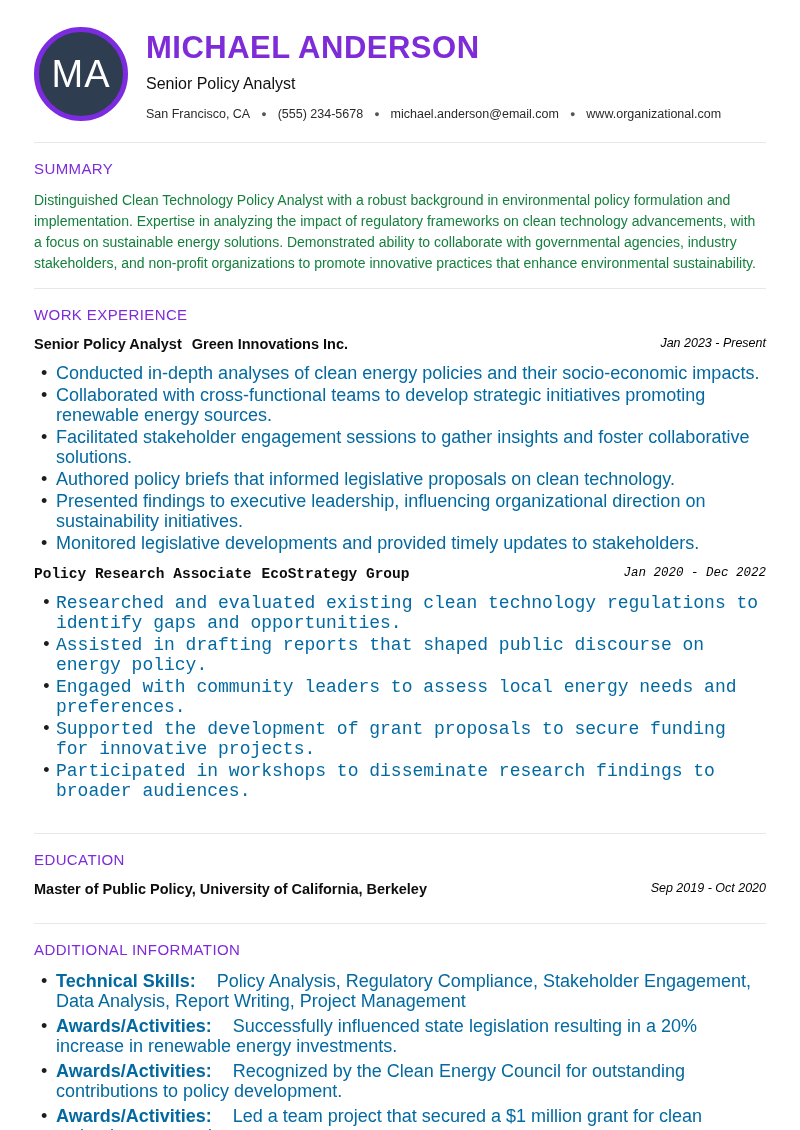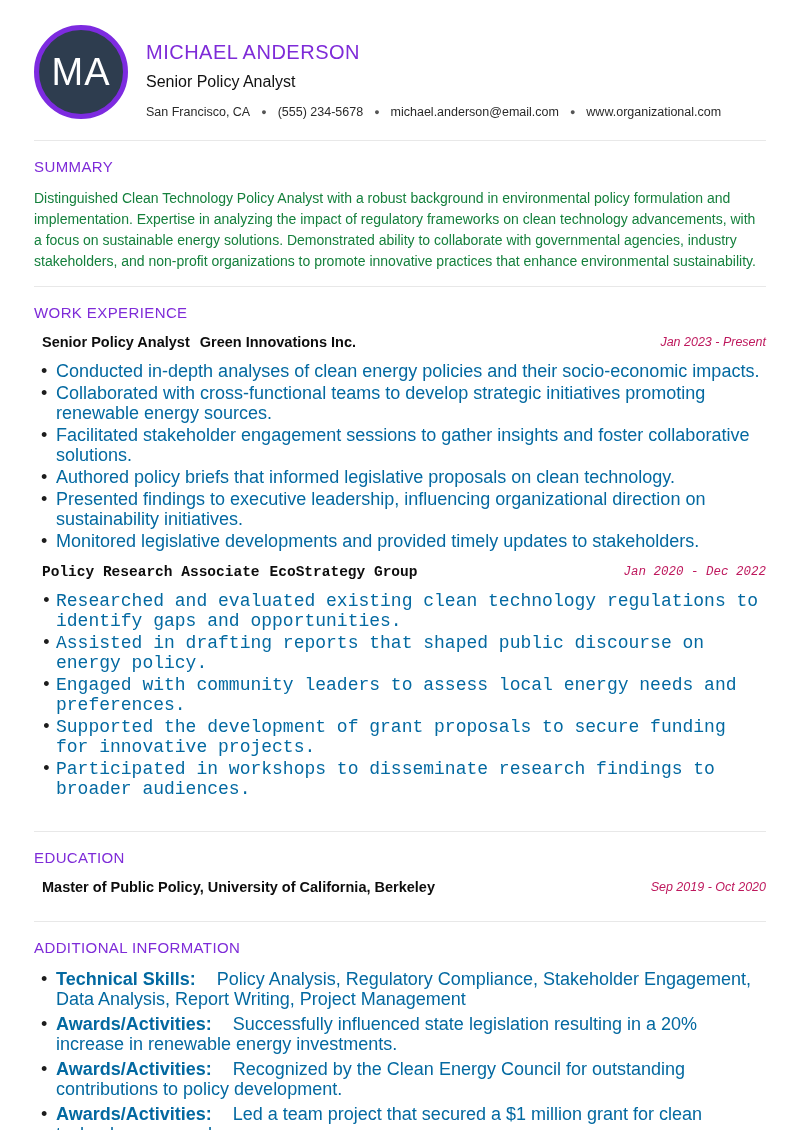--- a/index.html
+++ b/index.html
@@ -23,41 +23,41 @@
   .avatar{
     width:94px;height:94px;border-radius:50%;
     background:var(--avatar-bg);
     border:5px solid var(--avatar-ring);
     display:flex;align-items:center;justify-content:center;
     color:#ffffff;font-size:38px;font-weight:500;letter-spacing:1px;
     flex:0 0 auto;
   }
   .header-text{margin-left:18px;padding-top:6px;}
   .name{
-    color:var(--accent);font-size:20px;font-weight:400;letter-spacing:0.5px;
+    color:var(--accent);font-size:31px;font-weight:700;letter-spacing:0.5px;
     line-height:1.1;
   }
   .role-title{font-size:16px;font-weight:500;color:#111;margin-top:10px;}
   .contact{margin-top:14px;font-size:12.5px;color:#2a2a2a;display:flex;align-items:center;}
   .contact .sep{color:#555;font-size:9px;margin:0 11px;line-height:1;}
 
   
   hr.divider{border:none;border-top:1px solid var(--divider);margin:0;}
   .section{padding:17px 0 14px 0;}
   .section-heading{
     color:var(--accent);font-size:15px;font-weight:400;letter-spacing:0.4px;
     margin-bottom:13px;
   }
   .body-text{font-size:14px;line-height:21px;color:#15803d;}
 
   
-  .entry-header{display:flex;justify-content:space-between;align-items:center;margin-bottom:11px;margin-left:8px;}
+  .entry-header{display:flex;justify-content:space-between;align-items:flex-start;margin-bottom:11px;}
   .entry-header .titles{font-size:14.5px;font-weight:700;color:#0d0d0d;}
   .entry-header .company{margin-left:10px;}
-  .entry-dates{font-size:12.5px;font-style:italic;color:#be185d;white-space:nowrap;}
+  .entry-dates{font-size:12.5px;font-style:italic;color:#000000;white-space:nowrap;}
   ul.bullets{list-style:none;margin:0 0 0 0;}
   ul.bullets li{
     position:relative;padding-left:22px;
     font-size:18px;line-height:20px;margin-bottom:2px;color:#0369a1;
   }
   ul.bullets li::before{content:"•";position:absolute;left:7px;top:0;color:#1d1d1d;}
   .job + .job{margin-top:13px;font-family:Liberation Mono, monospace;}
 
   
   ul.bullets.spread li{margin-bottom:5px;}

